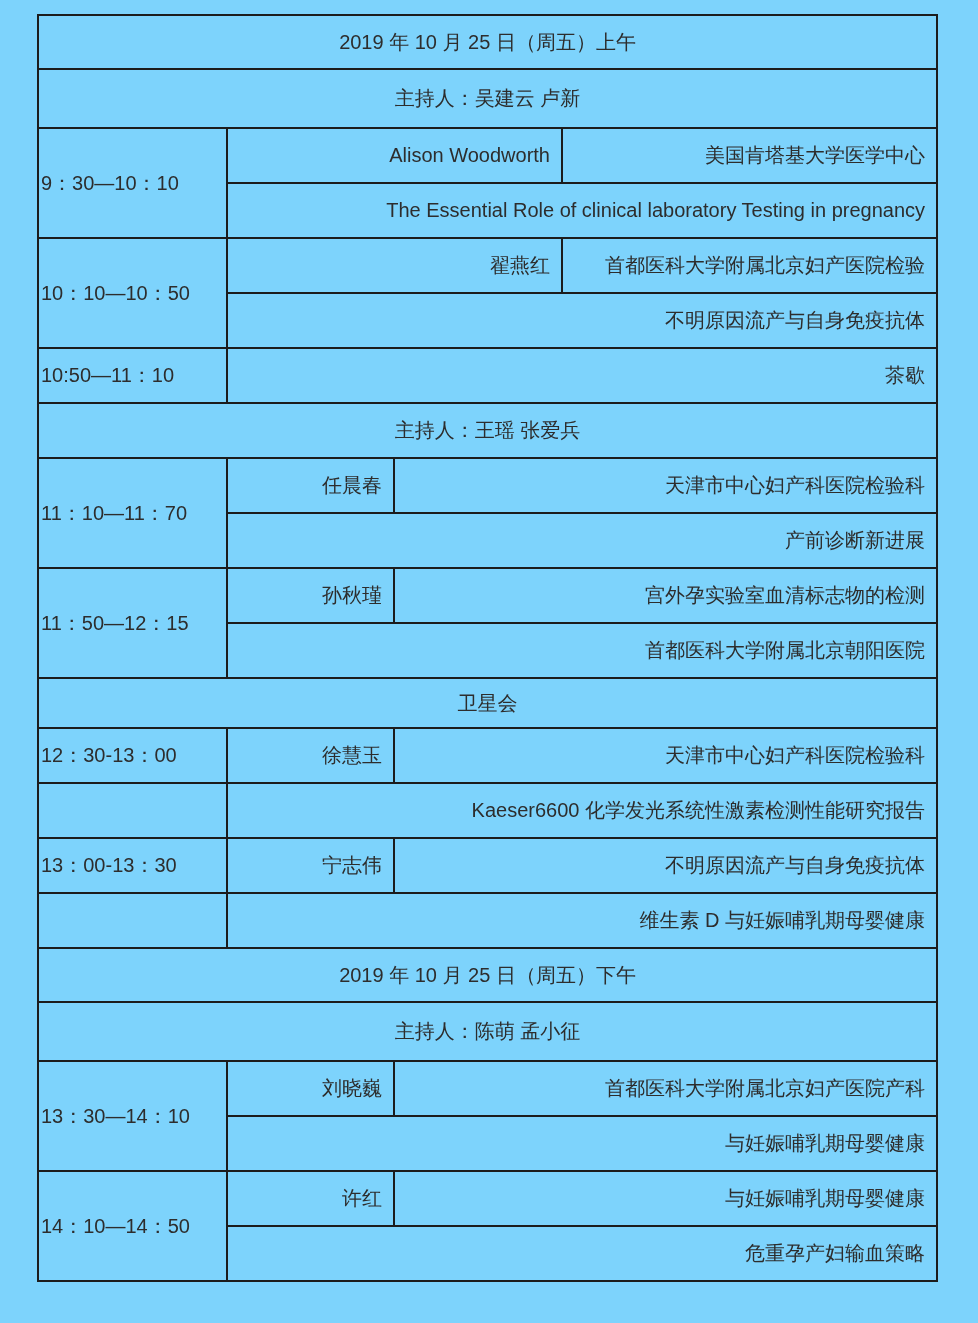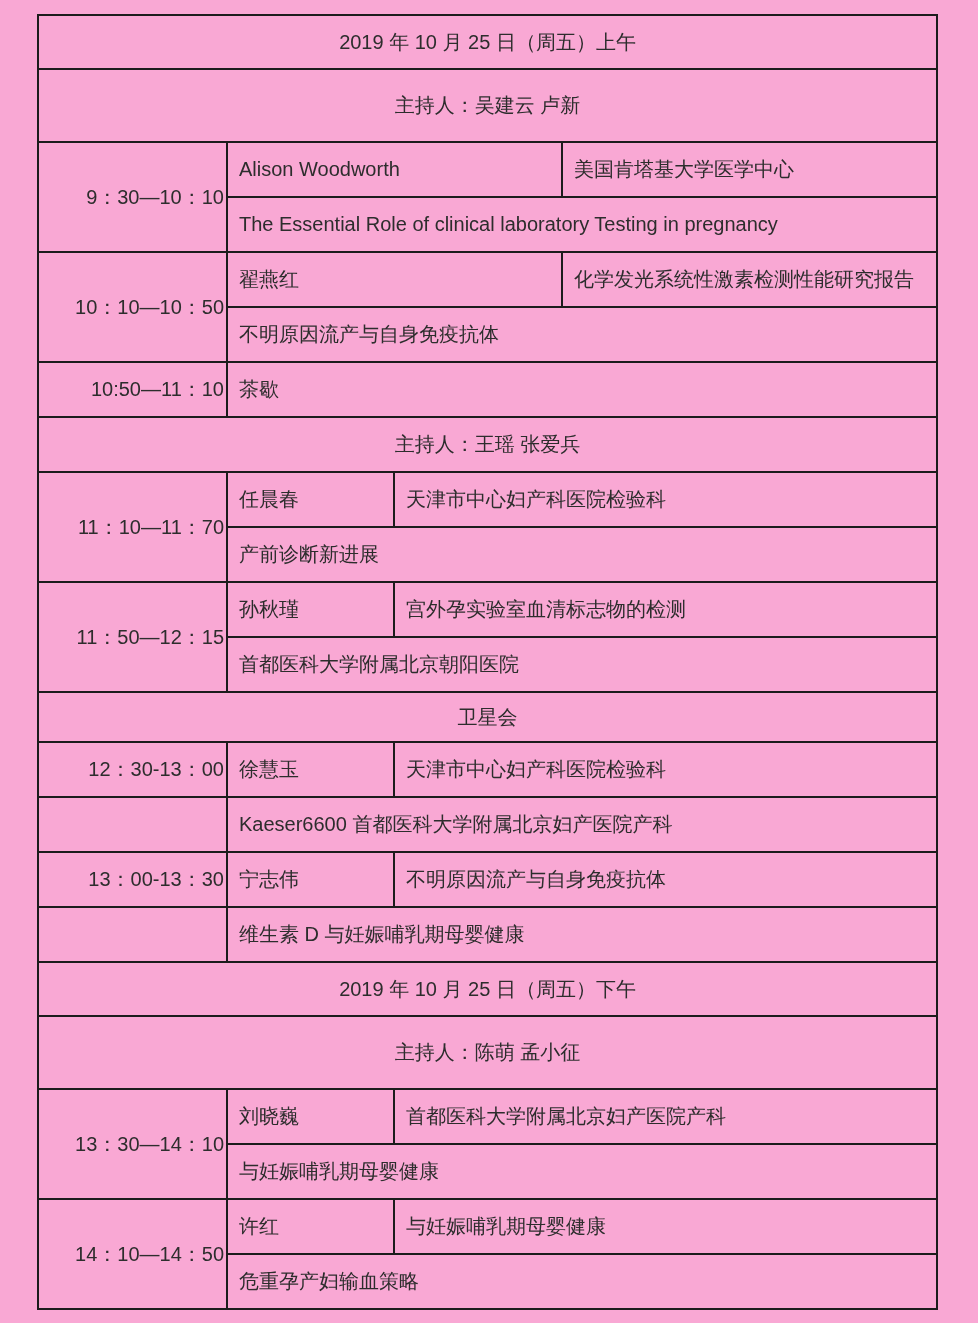--- a/index.html
+++ b/index.html
@@ -3,41 +3,41 @@
 <meta charset="utf-8">
 <style>
   * { box-sizing: border-box; }
   html, body { margin: 0; padding: 0; }
   body {
     width: 978px; height: 1323px;
     background: #ffffff;
     font-family: "Liberation Sans", "DejaVu Sans", sans-serif;
     color: #2d2d2d;
   }
-  .sheet { position: relative; width: 978px; height: 1323px; background: #f9a8d4; }
+  .sheet { position: relative; width: 978px; height: 1323px; background: #7dd3fc; }
   table.schedule {
     position: absolute; left: 37px; top: 14px;
     border-collapse: collapse; table-layout: fixed;
     width: 899px;
   }
   .schedule td {
     border: 2px solid #1c1c1c;
     font-size: 20px;
     padding: 2px 11px;
     vertical-align: middle;
     line-height: 1.25;
     overflow: hidden;
   }
   .schedule tr { height: 55px; }
   .schedule tr.h-hdr { height: 54px; }
   .schedule tr.h-sat { height: 50px; margin-left: 47px; }
-  .schedule tr.h-mod { height: 73px; }
+  .schedule tr.h-mod { height: 59px; }
   td.c { text-align: center; padding-left: 2px; padding-right: 2px; }
-  td.time { text-align: right; white-space: nowrap; padding-left: 2px; padding-right: 2px; }
-  td.name, td.affil, td.title { white-space: nowrap; }
+  td.time { text-align: left; white-space: nowrap; padding-left: 2px; padding-right: 2px; }
+  td.name, td.affil, td.title { white-space: nowrap; text-align: right; }
 </style>
 </head>
 <body>
 
 <div class="sheet">
   <table class="schedule">
     <colgroup>
       <col style="width:189px">
       <col style="width:167px">
       <col style="width:168px">
@@ -58,21 +58,21 @@
       <td colspan="2" class="name">Alison Woodworth</td>
       <td class="affil">美国肯塔基大学医学中心</td>
     </tr>
     <tr>
       <td colspan="3" class="title">The Essential Role of clinical laboratory Testing in pregnancy</td>
     </tr>
 
     <tr>
       <td rowspan="2" class="time">10：10—10：50</td>
       <td colspan="2" class="name">翟燕红</td>
-      <td class="affil">化学发光系统性激素检测性能研究报告</td>
+      <td class="affil">首都医科大学附属北京妇产医院检验</td>
     </tr>
     <tr>
       <td colspan="3" class="title">不明原因流产与自身免疫抗体</td>
     </tr>
 
     <tr>
       <td class="time">10:50—11：10</td>
       <td colspan="3" class="name">茶歇</td>
     </tr>
 
@@ -102,21 +102,21 @@
       <td colspan="4" class="c">卫星会</td>
     </tr>
 
     <tr>
       <td class="time">12：30-13：00</td>
       <td class="name">徐慧玉</td>
       <td colspan="2" class="affil">天津市中心妇产科医院检验科</td>
     </tr>
     <tr>
       <td class="time"></td>
-      <td colspan="3" class="title">Kaeser6600 首都医科大学附属北京妇产医院产科</td>
+      <td colspan="3" class="title">Kaeser6600 化学发光系统性激素检测性能研究报告</td>
     </tr>
 
     <tr>
       <td class="time">13：00-13：30</td>
       <td class="name">宁志伟</td>
       <td colspan="2" class="affil">不明原因流产与自身免疫抗体</td>
     </tr>
     <tr>
       <td class="time"></td>
       <td colspan="3" class="title">维生素 D 与妊娠哺乳期母婴健康</td>

